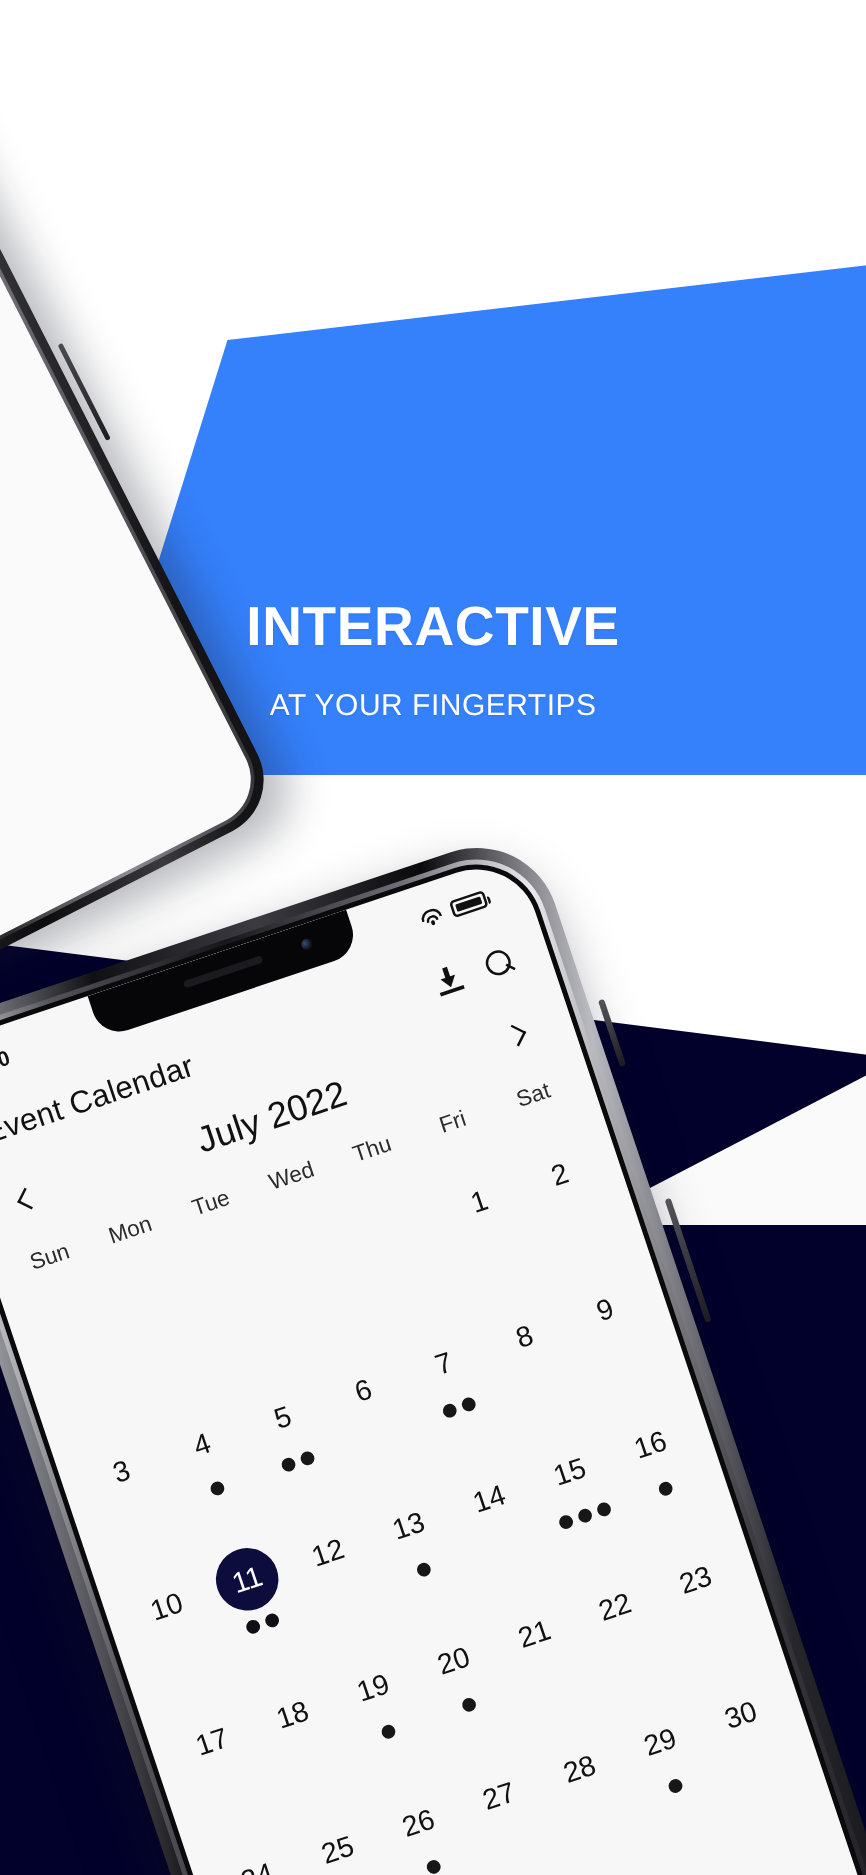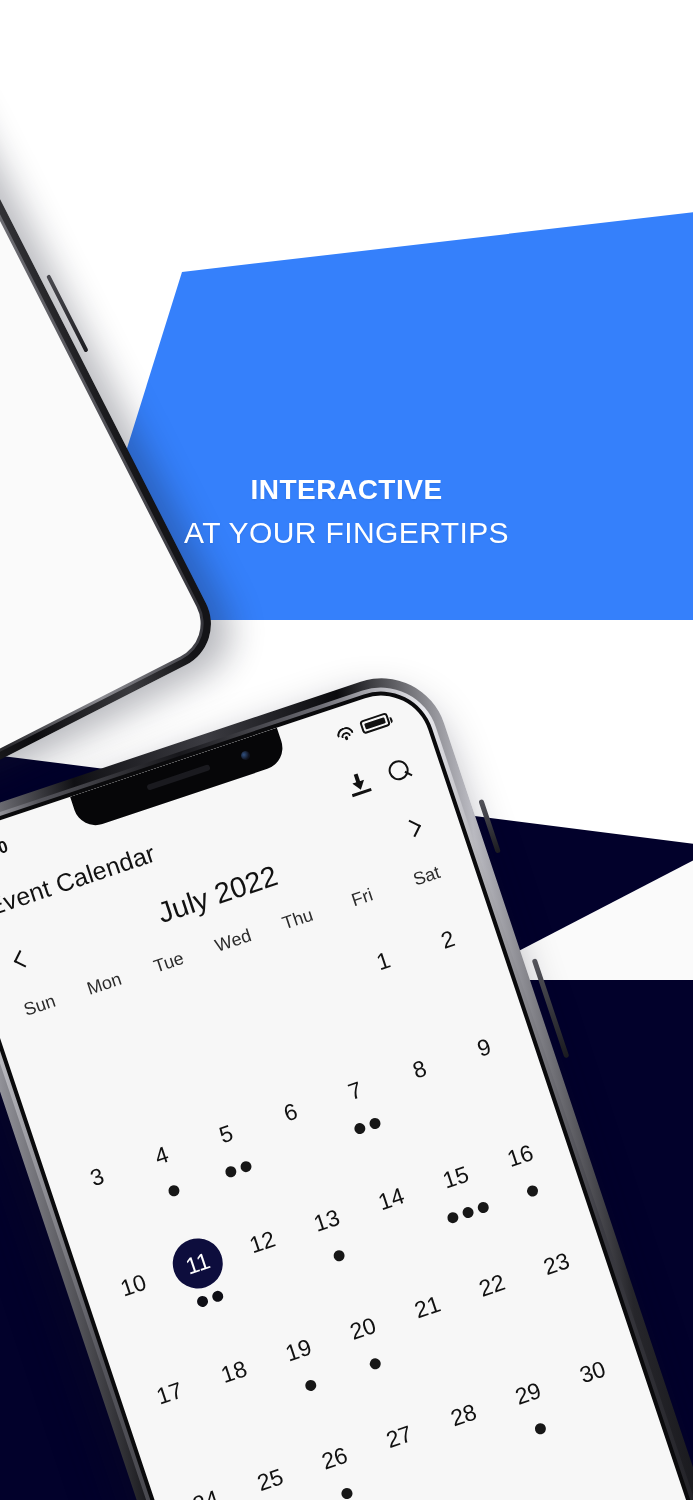--- a/index.html
+++ b/index.html
@@ -32,26 +32,26 @@
     z-index:3;
   }
 
   
   .headline{
     position:absolute; z-index:6; left:0; right:0; top:470px;
     text-align:center; color:#ffffff;
     text-shadow:0 1px 2px rgba(0,0,0,.08);
   }
   .headline .l1,.headline .l2{
-    display:block; font-weight:700; font-size:28px; letter-spacing:.5px;
+    display:block; font-weight:700; font-size:44px; letter-spacing:.5px;
     line-height:1.45;
   }
   .headline .l3{
-    display:block; font-weight:400; font-size:30px; letter-spacing:.4px;
-    line-height:1.35; margin-top:2px;
+    display:block; font-weight:400; font-size:24px; letter-spacing:.4px;
+    line-height:1.35; margin-top:15px;
   }
 
   
   .phone-tl{
     position:absolute; z-index:5;
     left:-235px; top:95px; width:330px; height:660px;
     transform:rotate(-27deg);
     transform-origin:50% 50%;
     border-radius:46px;
     background:linear-gradient(100deg,#4b4b4f 0%,#17171a 10%,#2c2c30 26%,#0c0c0f 52%,#3a3a3e 76%,#141417 92%);

